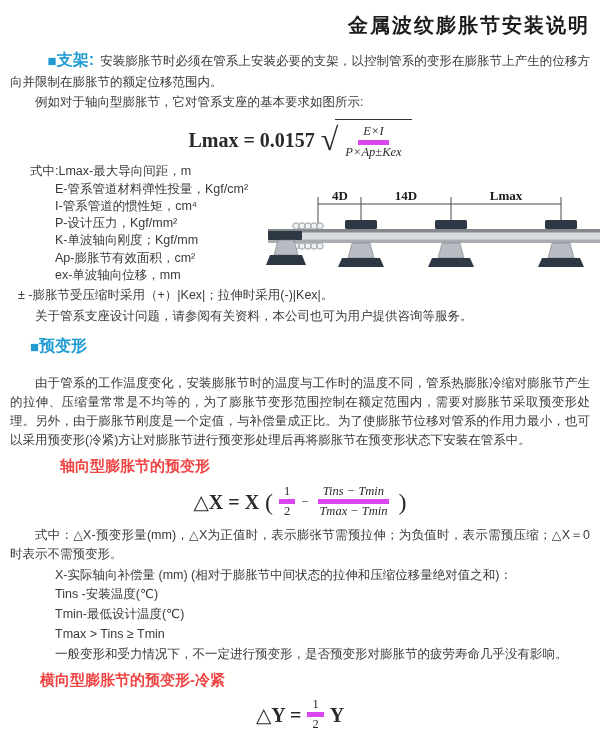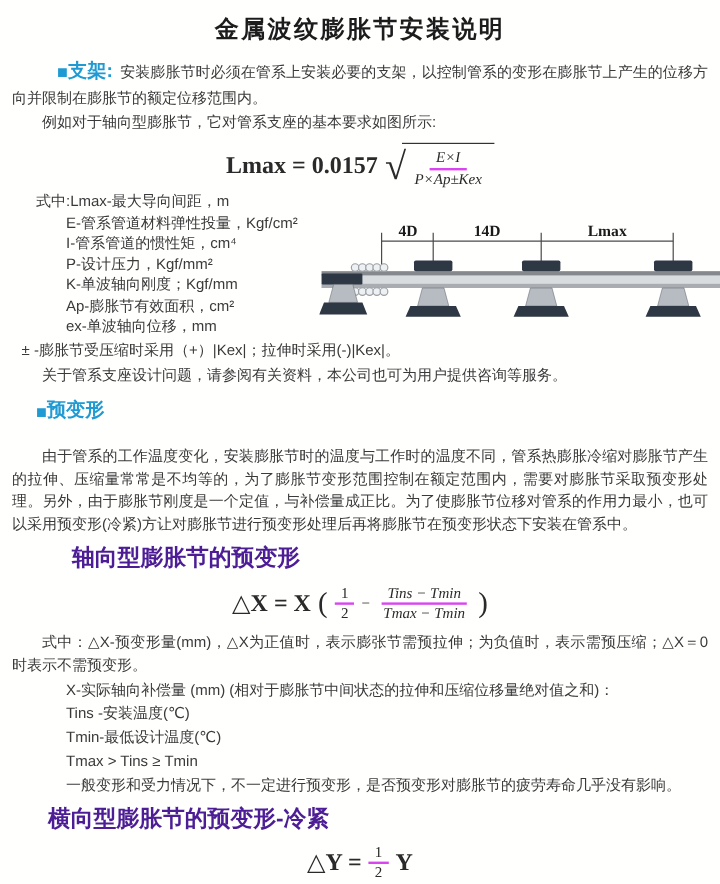--- a/index.html
+++ b/index.html
@@ -4,46 +4,46 @@
 <style>
   html,body { margin:0; padding:0; background:#fff; }
   .page {
     width:600px; height:737px; box-sizing:border-box; overflow:hidden;
     background:#fffffe; position:relative;
     padding:8px 10px 0 10px;
     font-family:"Liberation Sans","DejaVu Sans",sans-serif;
     color:#3a3a3a; font-size:12.5px; line-height:1.5;
   }
   .title {
-    text-align:center; font-size:20px; font-weight:bold; color:#1c1c1c;
+    text-align:right; font-size:20px; font-weight:bold; color:#1c1c1c;
     margin:2px 0 8px 0; letter-spacing:2px;
   }
   .para { margin:2px 0; text-align:justify; }
   .indent2 { text-indent:2em; }
   .indent3 { text-indent:3em; }
   .marker { color:#1f9ad3; font-size:15px; vertical-align:-1px; }
   .sec-head { color:#1f9ad3; font-weight:bold; font-size:16px; margin-right:6px; }
-  .sub-head { color:#4c1d95; font-weight:bold; font-size:19px; margin:6px 0 2px 0; }
+  .sub-head { color:#ef4444; font-weight:bold; font-size:15px; margin:6px 0 2px 0; }
   .sub-head.axial { margin-left:50px; }
   .sub-head.lateral { margin-left:30px; }
 
   
   .formula {
     display:flex; justify-content:center; align-items:center; gap:6px;
     font-family:"Liberation Serif","DejaVu Serif",serif; color:#2a2a2a;
   }
   .f1 { margin:7px 0 3px 0; }
   .f2 { margin:6px 0; }
   .f3 { margin:5px 0 3px 0; }
   .f-lhs { font-weight:bold; font-size:20px; }
   .sqrt { display:inline-flex; align-items:center; }
   .sqrt-sign { font-size:32px; line-height:0.85; font-weight:400; margin-right:-3px; }
   .sqrt-body { border-top:1.6px solid #333; padding:2px 5px 0 5px; }
   .frac { display:inline-flex; flex-direction:column; align-items:center; line-height:1.25; font-size:12.5px; }
-  .frac .num { border-bottom:2px solid #d946ef; padding:0 5px; }
+  .frac .num { border-bottom:5px solid #d946ef; padding:0 5px; }
   .frac .den { padding:0 5px; }
   .frac.it { font-style:italic; }
   .paren { font-size:24px; font-weight:400; line-height:1; }
 
   
   .cols { display:flex; margin-top:1px; }
   .defs { width:236px; flex:none; padding-left:20px; }
   .def-item { padding-left:25px; line-height:1.38; white-space:nowrap; }
   .def-item.first { padding-left:0; }
   .diagram-wrap { flex:1; display:flex; justify-content:flex-end; }

